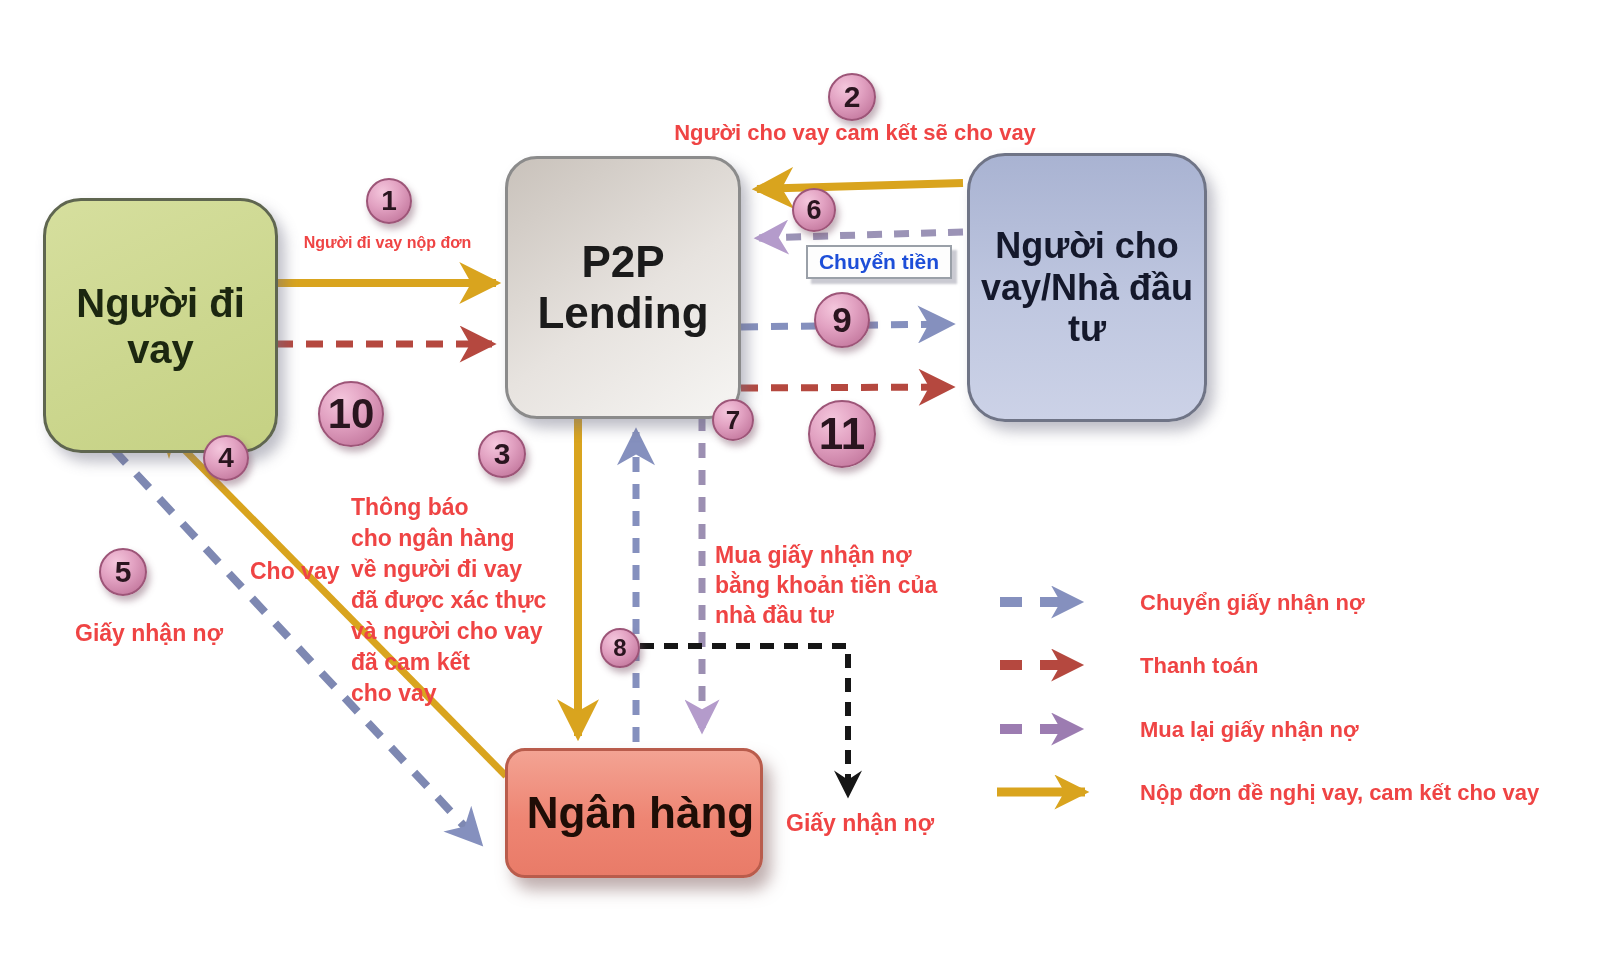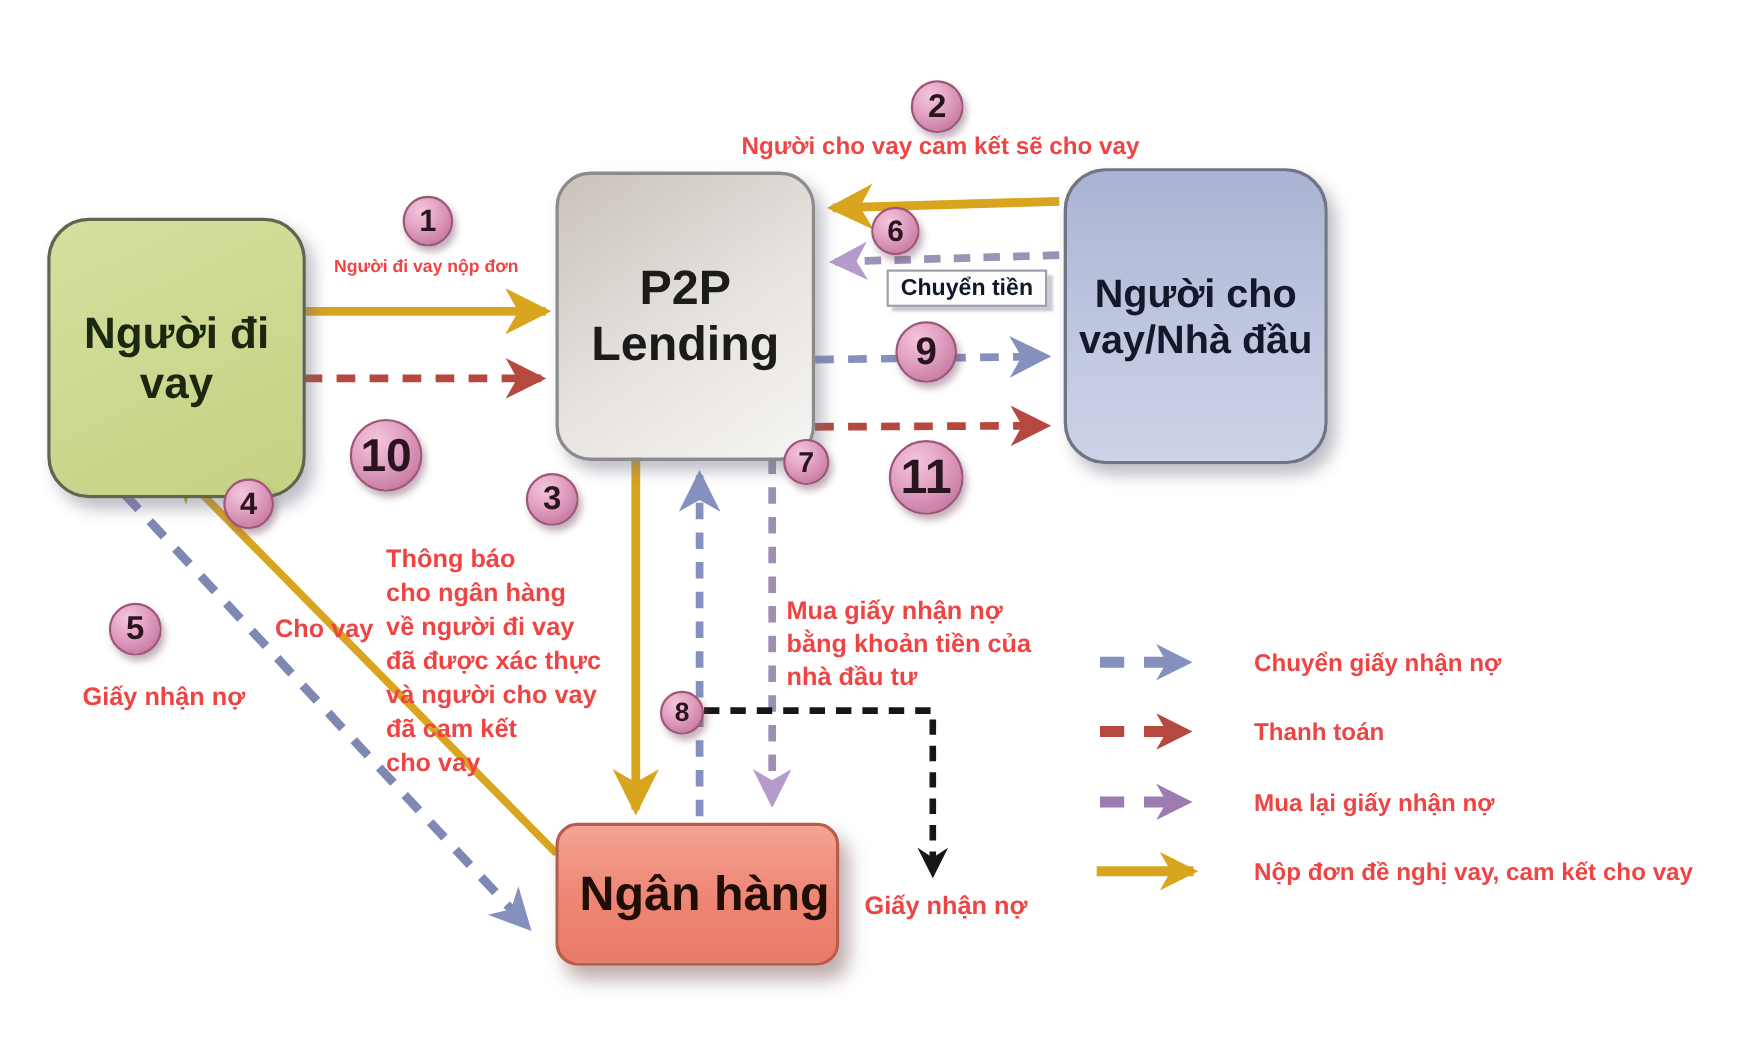--- a/index.html
+++ b/index.html
@@ -40,21 +40,21 @@
     background:radial-gradient(circle at 35% 28%, #f4c6dc 0%, #e2a2c2 40%, #c87ea3 78%, #b66a92 100%);
     border:2px solid #9d5578; color:#2a151f; font-weight:bold;
     display:flex; align-items:center; justify-content:center;
     box-shadow:3px 5px 7px rgba(120,80,100,.45);
   }
   .lbl { position:absolute; z-index:3; font-weight:bold; color:#ef4444; }
   .transfer-box {
     position:absolute; z-index:3; left:806px; top:245px; width:142px; height:30px;
     background:#fdfdfd; border:2px solid #9aa0a8; box-shadow:5px 5px 2px rgba(150,150,165,.5);
     display:flex; align-items:center; justify-content:center;
-    font-weight:bold; font-size:21px; color:#0f172a;
+    font-weight:bold; font-size:21px; color:#1d4ed8;
   }
   .multiline div { white-space:nowrap; }
 </style>
 </head>
 <body>
 
 <div class="stage">
 
   <svg class="wires" width="1600" height="960" viewBox="0 0 1600 960">
     <defs>
@@ -128,20 +128,21 @@
     <div class="multiline">
       <div>P2P</div>
       <div>Lending</div>
     </div>
   </div>
 
   <div class="node lender">
     <div class="multiline">
       <div>Người cho</div>
       <div>vay/Nhà đầu</div>
+      <div>tư</div>
     </div>
   </div>
 
   <div class="node bank">
     <div>Ngân hàng</div>
   </div>
 
   <div class="badge" style="left:366px;top:178px;width:42px;height:42px;font-size:28px;">1</div>
   <div class="badge" style="left:828px;top:73px;width:44px;height:44px;font-size:30px;">2</div>
   <div class="badge" style="left:478px;top:430px;width:44px;height:44px;font-size:30px;">3</div>

